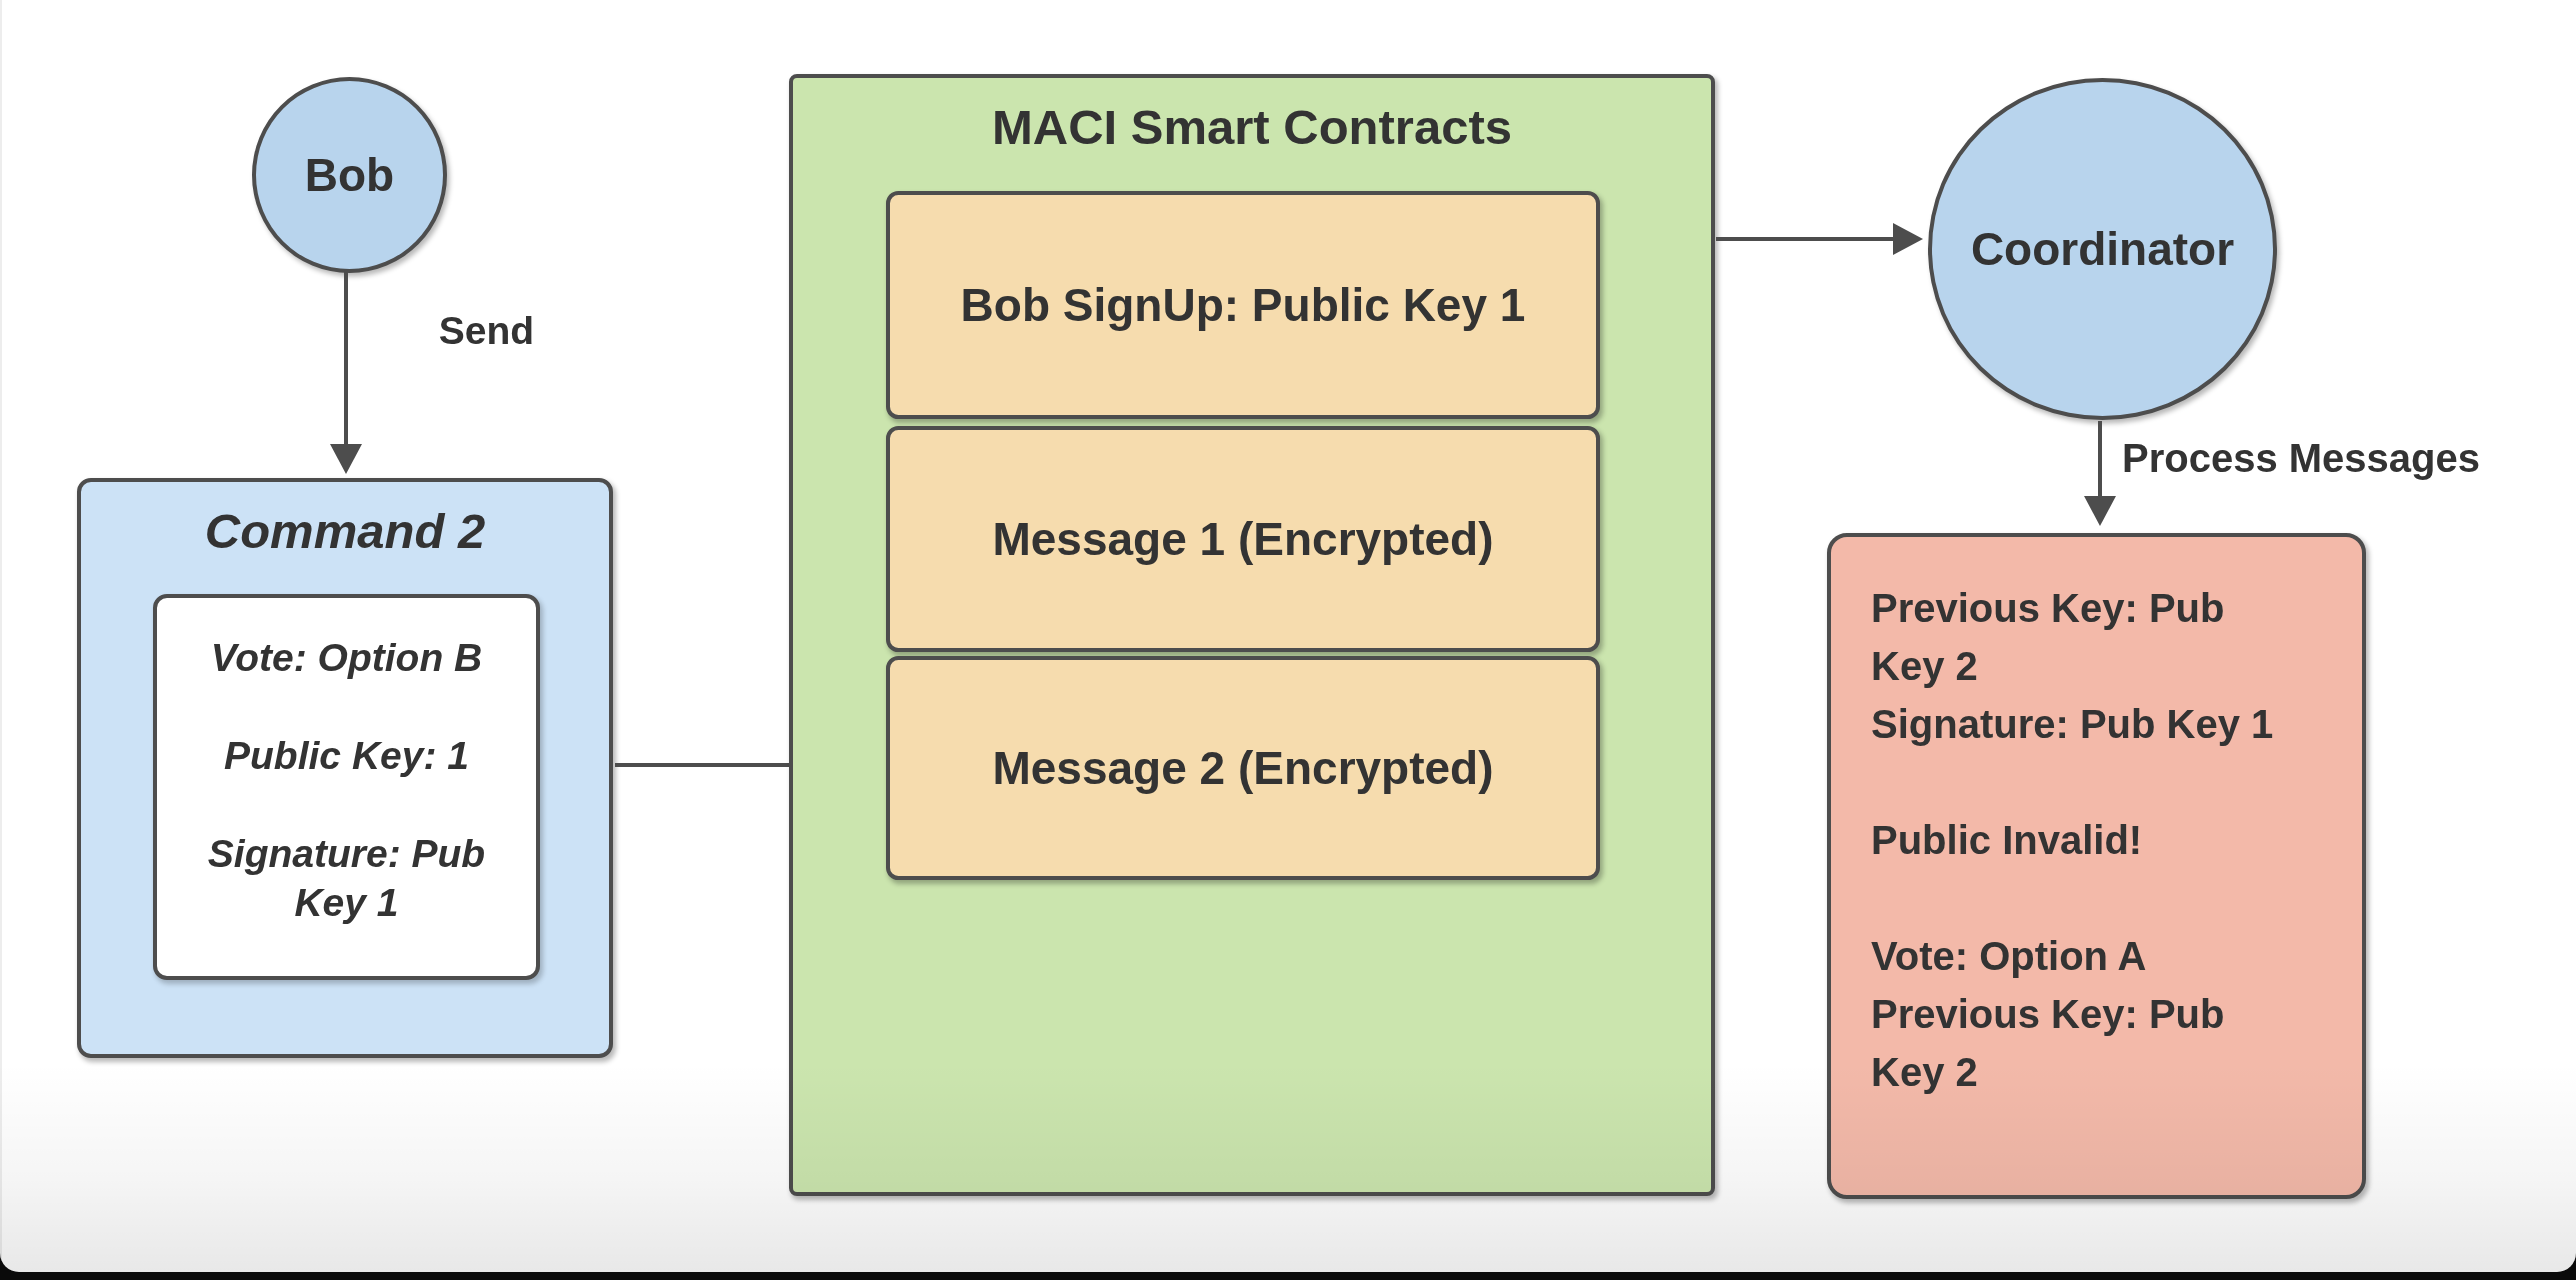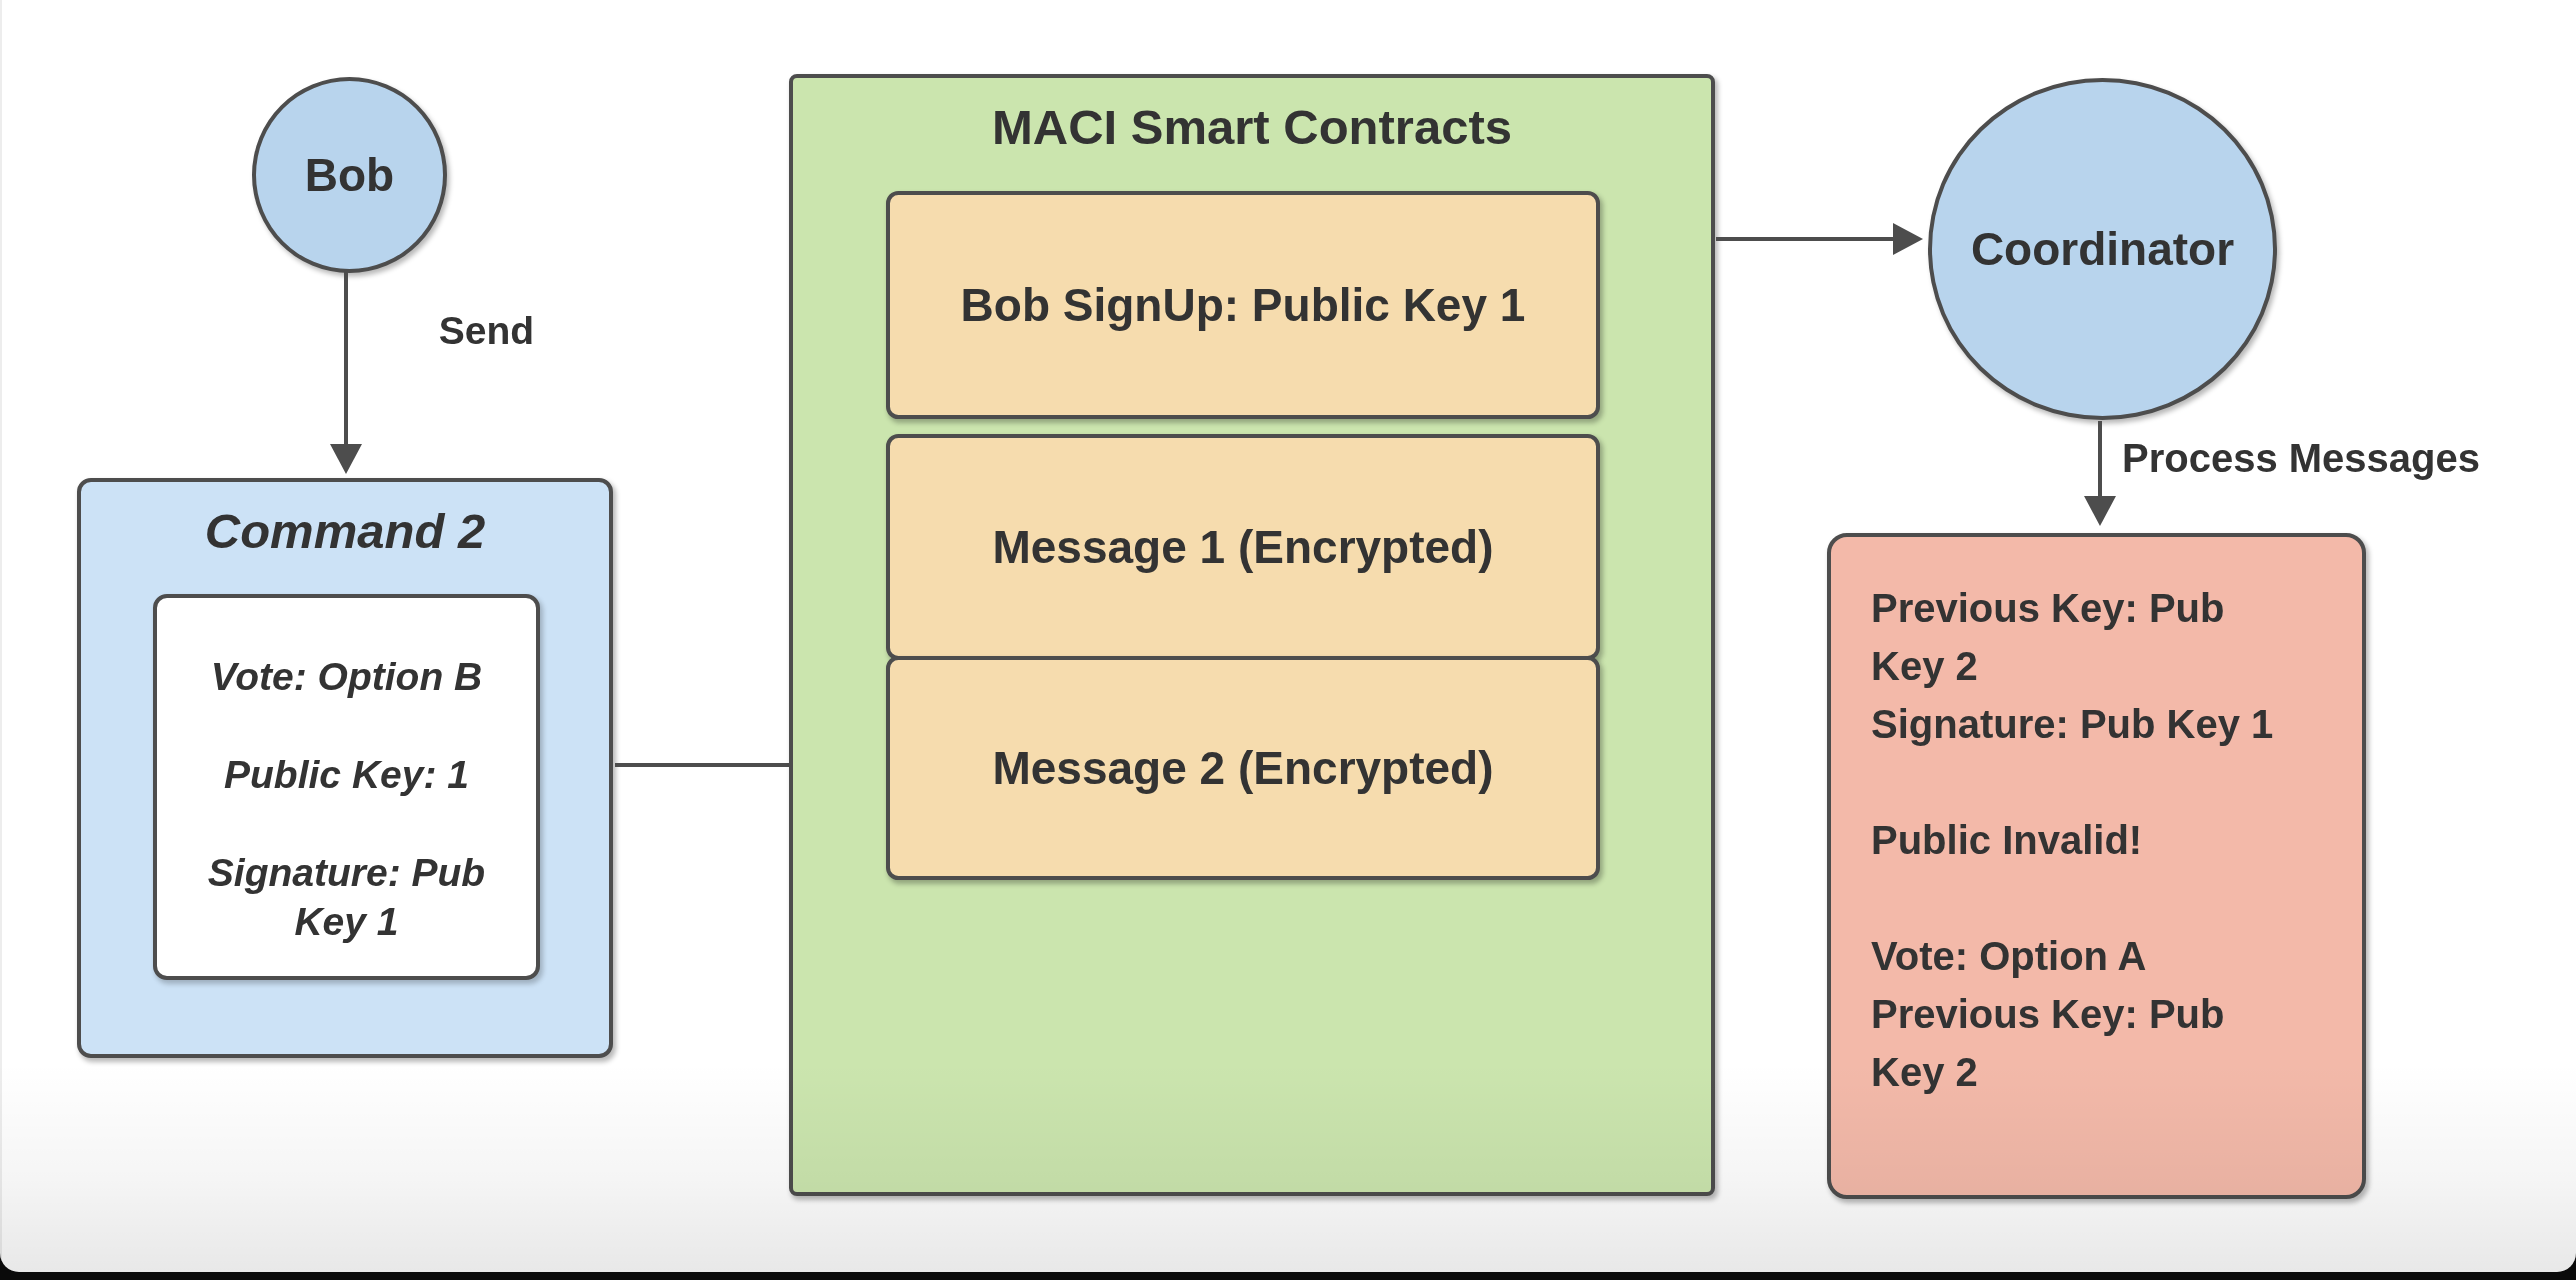--- a/index.html
+++ b/index.html
@@ -66,21 +66,21 @@
     font-weight: bold;
     margin-top: 21px;
   }
 
   .white-inner {
     background: #ffffff;
     border-radius: 14px;
     text-align: center;
     font-size: 39px;
     line-height: 49px;
-    padding-top: 54px;
+    padding-top: 35px;
   }
   .white-inner .field { margin: 0 auto; }
   .field-gap { margin-top: 49px !important; }
   .sig { max-width: 289px; }
 
   .entry-orange {
     background: #f6dcae;
     border-radius: 12.3px;
     display: flex;
     align-items: center;
@@ -122,21 +122,21 @@
 
   
   .bob-circle        { left: 252px; top: 77px;  width: 195px; height: 196px; }
   .coordinator-circle{ left: 1928px; top: 78px; width: 349px; height: 342px; }
 
   .command-box   { left: 77px;  top: 478px; width: 536px;  height: 580px; }
   .command-inner { position: absolute; left: 72px; top: 112px; width: 387px; height: 386px; border: 4.4px solid #4d4d4d; box-sizing: border-box; box-shadow: 2.6px 3.5px 5.3px rgba(0,0,0,0.22); color: #333333; font-weight: bold; }
 
   .contracts-box { left: 789px; top: 74px; width: 926px; height: 1122px; }
   .entry-1 { position: absolute; left: 93px; top: 113px; width: 714px; height: 228px; }
-  .entry-2 { position: absolute; left: 93px; top: 348px; width: 714px; height: 226px; margin-top: 8px; }
+  .entry-2 { position: absolute; left: 93px; top: 348px; width: 714px; height: 226px; }
   .entry-3 { position: absolute; left: 93px; top: 578px; width: 714px; height: 224px; }
 
   .result-box { left: 1827px; top: 533px; width: 539px; height: 666px; }
 
   .edge-bob-v      { left: 344px;  top: 272px; width: 3.5px;   height: 173px; }
   .head-bob        { left: 330px;  top: 444px; }
   .edge-cmd-h      { left: 615px;  top: 763px; width: 238px; height: 3.5px; }
   .head-cmd        { left: 853px;  top: 749px; }
   .edge-green-h    { left: 1716px; top: 237px; width: 177px; height: 3.5px; }
   .head-green      { left: 1893px; top: 223px; }

